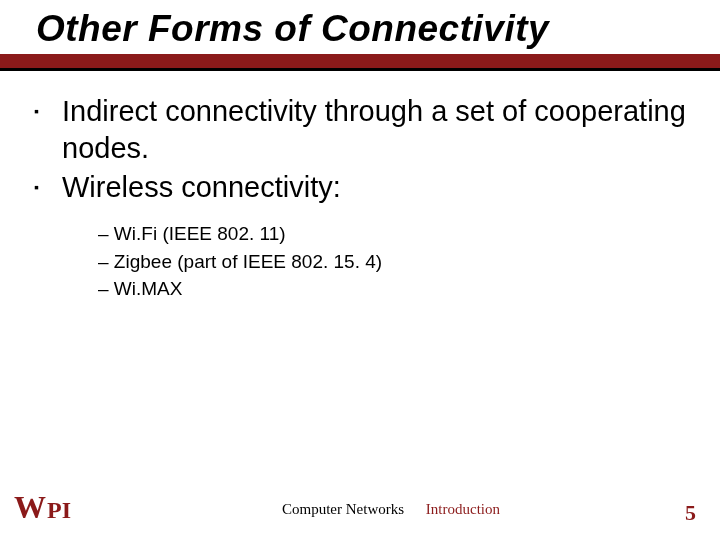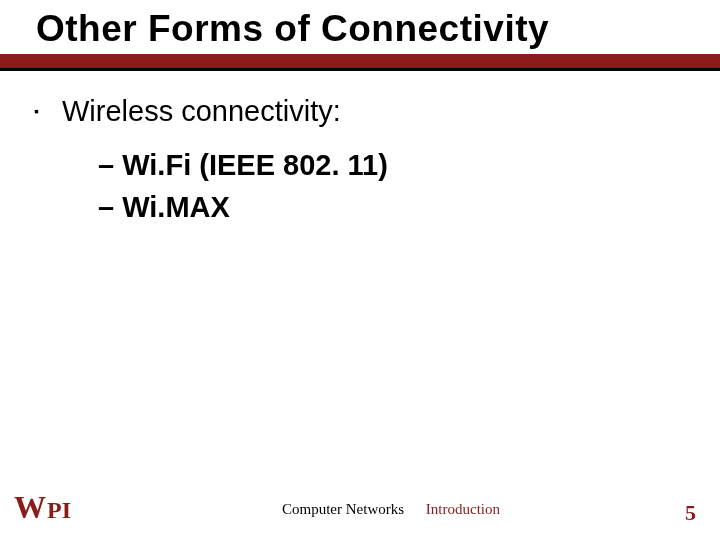--- a/index.html
+++ b/index.html
@@ -5,20 +5,21 @@
   * { margin: 0; padding: 0; box-sizing: border-box; }
   html, body { width: 720px; height: 540px; overflow: hidden; }
   body {
     font-family: "Comic Sans MS", "Comic Sans", cursive, sans-serif;
     background: #fff;
     position: relative;
   }
   .title-area {
     width: 100%;
     padding: 8px 4px 4px 36px;
+    font-style: italic;
   }
   .title {
     font-size: 37px;
     font-weight: bold;
     color: #000;
     letter-spacing: 0.5px;
   }
   .red-bar {
     width: 100%;
     height: 14px;
@@ -50,24 +51,23 @@
     top: 10px;
     font-size: 14px;
     color: #000;
   }
   .sub {
     list-style: none;
     margin-top: 14px;
     margin-left: 36px;
   }
   .sub > li {
-    font-size: 29px;
+    font-size: 19px;
     line-height: 1.45;
     color: #000;
-    font-weight: bold;
   }
   .sub > li::before {
     content: "– ";
   }
   .footer {
     position: absolute;
     left: 0;
     right: 0;
     bottom: 16px;
     height: 30px;
@@ -118,24 +118,26 @@
 <body>
 
 <div class="title-area">
   <div class="title">Other Forms of Connectivity</div>
 </div>
 <div class="red-bar"></div>
 <div class="underline"></div>
 
 <div class="content">
   <ul class="bullets">
+    <li>Indirect connectivity through a set of cooperating nodes.</li>
     <li>
       <span>Wireless connectivity:</span>
       <ul class="sub">
         <li>Wi.Fi   (IEEE 802. 11)</li>
+        <li>Zigbee (part of IEEE 802. 15. 4)</li>
         <li>Wi.MAX</li>
       </ul>
     </li>
   </ul>
 </div>
 
 <div class="footer">
   <div class="logo">
     <span class="logo-w">W</span>
     <span class="logo-pi">PI</span>

